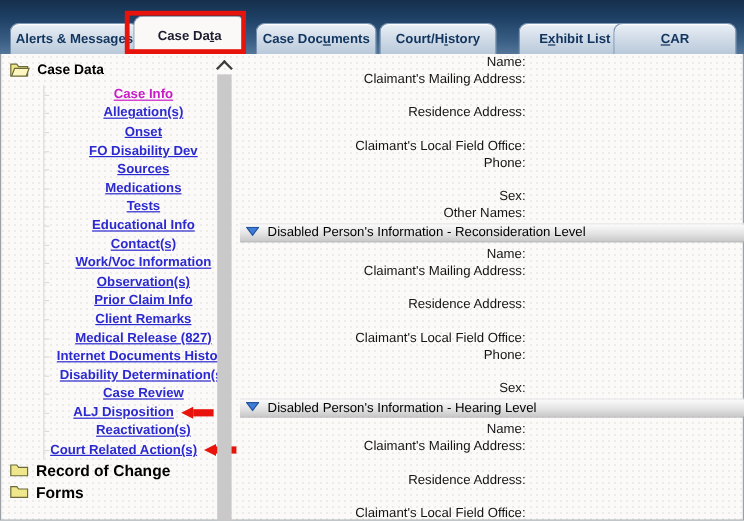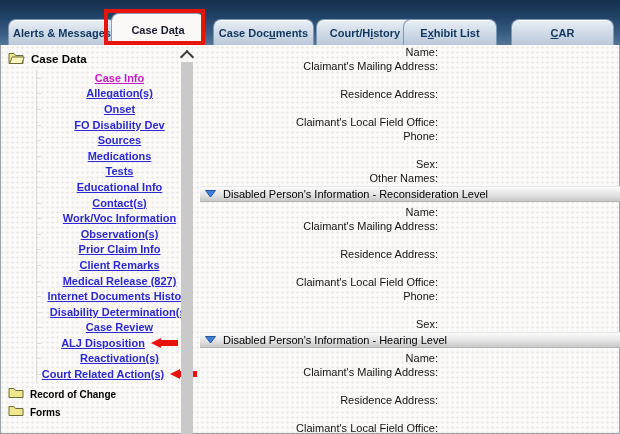--- a/index.html
+++ b/index.html
@@ -16,37 +16,37 @@
        font-size:11px;font-weight:bold;color:#11355e;white-space:nowrap;cursor:pointer;
        background:linear-gradient(180deg,#e9eff6 0%,#d3dde9 45%,#b9c9da 100%);
        border:1px solid #7e97b3;border-bottom:none;border-radius:8px 8px 0 0;
        box-shadow:inset 0 1px 0 rgba(255,255,255,.85);}
   .tab .key{text-decoration:underline;}
   .tab-alerts{left:8px;width:106px;}
   .tab-casedata{left:111px;width:92px;height:31px;z-index:2;color:#1c1c2e;
        background:#faf9f8;box-shadow:none;border-color:#8c9bb0;}
   .tab-casedocs{left:213px;width:99px;}
   .tab-status{left:316px;width:96px;}
-  .tab-exhibit{left:403px;width:92px;}
+  .tab-exhibit{left:432px;width:92px;}
   .tab-car{left:511px;width:101px;}
   .red-box{position:absolute;left:104px;top:9px;width:101px;height:36px;
            border:4px solid #e8130a;box-sizing:border-box;z-index:6;pointer-events:none;}
 
   
   .sidebar{position:absolute;left:0;top:45px;width:197px;bottom:0;}
   .root-row{display:flex;align-items:center;gap:6px;padding:6px 0 2px 8px;
             font-size:11.5px;font-weight:bold;color:#000;}
   .tree{margin:2px 0 0 36px;border-left:1px solid #dbdbd8;}
   .tree-item{position:relative;height:15.6px;display:flex;align-items:center;padding-left:5px;justify-content:center;}
   .tree-item::before{content:"";position:absolute;left:0;top:50%;width:4px;height:1px;background:#dbdbd8;}
   .tree-item a{font-size:11px;font-weight:bold;color:#2b29cf;text-decoration:underline;
                white-space:nowrap;cursor:pointer;}
   .tree-item a.visited{color:#c71bc7;}
-  .folder-row{display:flex;align-items:flex-end;gap:6px;padding-left:8px;height:16px;
-              margin-top:2px;font-size:10px;font-weight:bold;color:#000;}
+  .folder-row{display:flex;align-items:center;gap:6px;padding-left:8px;height:16px;
+              margin-top:2px;font-size:13px;font-weight:bold;color:#000;}
   .arrow{display:inline-flex;align-items:center;margin-left:6px;}
   .arrow-head{width:0;height:0;border-top:5px solid transparent;border-bottom:5px solid transparent;
               border-right:10px solid #e8130a;}
   .arrow-shaft{width:17px;height:6px;background:#e8130a;}
 
   
   .sb-chevron{position:absolute;left:182px;top:52px;width:8px;height:8px;
               border-left:2px solid #3c3c3c;border-top:2px solid #3c3c3c;
               transform:rotate(45deg);cursor:pointer;}
   .sb-thumb{position:absolute;left:181px;top:62px;width:12px;height:372px;background:#c9c9c9;cursor:pointer;}

